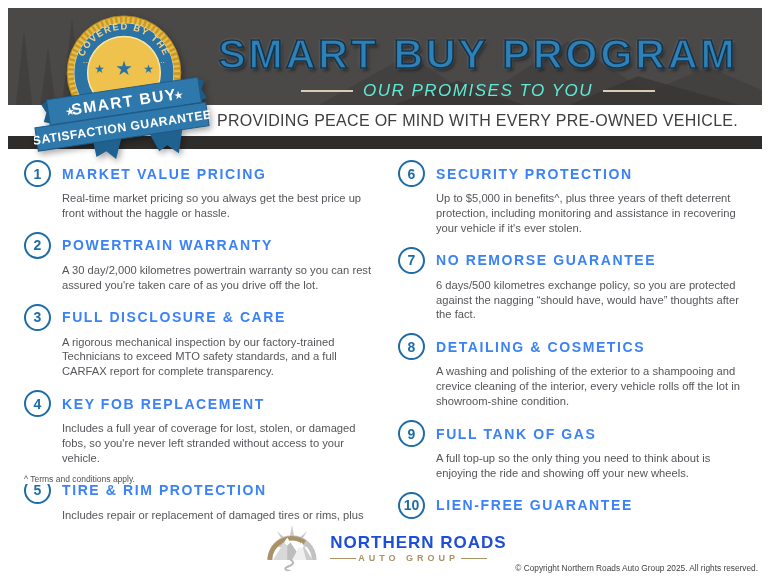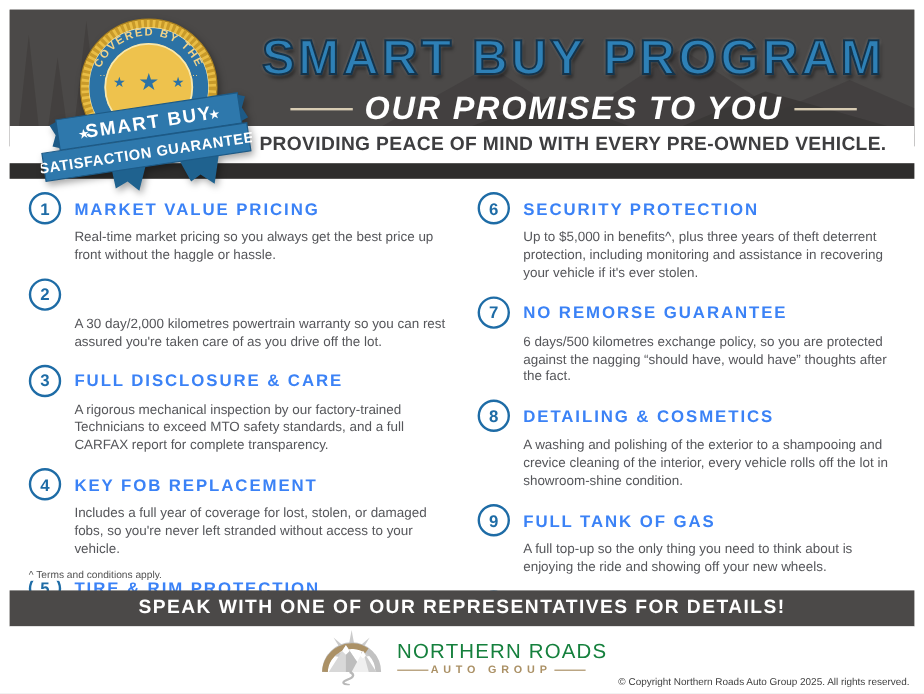--- a/index.html
+++ b/index.html
@@ -24,32 +24,32 @@
   .main-title {
     font-size:41px; font-weight:800; letter-spacing:3px; line-height:1;
     color:#2e80b6;
     -webkit-text-stroke:1.7px #14344c;
     text-shadow: 0 0 3px rgba(225,225,225,0.55), 2px 3px 3px rgba(0,0,0,0.45);
     white-space:nowrap;
   }
   .sub-title-row { display:flex; align-items:center; gap:10px; }
   .sub-line { width:52px; height:2px; background:#d8ccb3; }
   .sub-title {
-    font-size:27px; font-weight:700; font-style:italic; letter-spacing:1.5px;
-    color:#ffffff; white-space:nowrap;
+    font-size:17px; font-weight:400; font-style:italic; letter-spacing:1.5px;
+    color:#5eead4; white-space:nowrap;
   }
 
   
   .tagline-strip {
     position:absolute; left:8px; top:105px; right:8px; height:31px;
     background:#ffffff; display:flex; align-items:center; justify-content:center;
     padding-left:185px;
   }
   .tagline {
-    font-size:16px; font-weight:700; color:#3e3e40; letter-spacing:0.3px;
+    font-size:16px; font-weight:400; color:#3e3e40; letter-spacing:0.3px;
     white-space:nowrap;
   }
   .dark-strip {
     position:absolute; left:8px; top:136px; right:8px; height:13px;
     background:#2e2d2c;
   }
 
   
   .badge { position:absolute; left:34px; top:10px; width:176px; height:152px; z-index:6; }
   .badge svg { width:100%; height:100%; display:block; filter:drop-shadow(2px 3px 3px rgba(0,0,0,0.35)); }
@@ -89,21 +89,21 @@
   .cta-text {
     color:#ffffff; font-size:16px; font-weight:700; letter-spacing:1.2px;
     white-space:nowrap;
   }
 
   
   .footer { position:absolute; left:8px; right:8px; top:522px; height:48px; background:#fff; }
   .brand { position:absolute; left:0; right:0; top:3px; display:flex; align-items:center; justify-content:center; gap:9px; }
   .brand-icon { width:58px; height:46px; }
   .brand-text { display:flex; flex-direction:column; }
-  .brand-name { font-size:17px; font-weight:400; color:#15803d; letter-spacing:1px; white-space:nowrap; }
+  .brand-name { font-size:17px; font-weight:700; color:#1d4ed8; letter-spacing:1px; white-space:nowrap; }
   .brand-sub-row { display:flex; align-items:center; gap:2px; margin-top:0; }
   .brand-sub-line { width:26px; height:1px; background:#ab9166; }
   .brand-sub { font-size:9px; font-weight:700; color:#ab9166; letter-spacing:4px; white-space:nowrap; }
   .copyright { position:absolute; right:4px; bottom:-3px; font-size:8.3px; color:#3f3f3f; }
 </style>
 </head>
 <body>
 
 <div class="page">
 
@@ -180,20 +180,21 @@
         <div class="promise">
     <div class="promise-head">
       <span class="num-badge">1</span>
       <span class="promise-title">MARKET VALUE PRICING</span>
     </div>
     <p class="promise-body">Real-time market pricing so you always get the best price up front without the haggle or hassle.</p>
   </div>
         <div class="promise">
     <div class="promise-head">
       <span class="num-badge">2</span>
+      <span class="promise-title">POWERTRAIN WARRANTY</span>
     </div>
     <p class="promise-body">A 30 day/2,000 kilometres powertrain warranty so you can rest assured you're taken care of as you drive off the lot.</p>
   </div>
         <div class="promise">
     <div class="promise-head">
       <span class="num-badge">3</span>
       <span class="promise-title">FULL DISCLOSURE &amp; CARE</span>
     </div>
     <p class="promise-body">A rigorous mechanical inspection by our factory-trained Technicians to exceed MTO safety standards, and a full CARFAX report for complete transparency.</p>
   </div>
@@ -245,23 +246,20 @@
     <div class="promise-head">
       <span class="num-badge">10</span>
       <span class="promise-title">LIEN-FREE GUARANTEE</span>
     </div>
     <p class="promise-body">A lien check on every vehicle to ensure there are no lingering debts and it's going to a new home free and clear.</p>
   </div>
       </div>
   </div>
   <div class="footnote">^ Terms and conditions apply.</div>
 
-  <div class="cta-banner">
-    <div class="cta-text">SPEAK WITH ONE OF OUR REPRESENTATIVES FOR DETAILS!</div>
-  </div>
 
   <div class="footer">
     <div class="brand">
       <svg class="brand-icon" viewBox="0 0 72 58">
         <g fill="#cbcbcb">
           <polygon points="36,0 39,16 33,16"></polygon>
           <polygon points="10,26 26,23 26,29"></polygon>
           <polygon points="62,26 46,23 46,29"></polygon>
           <polygon points="17,8 29,18 25,21"></polygon>
           <polygon points="55,8 43,18 47,21"></polygon>

